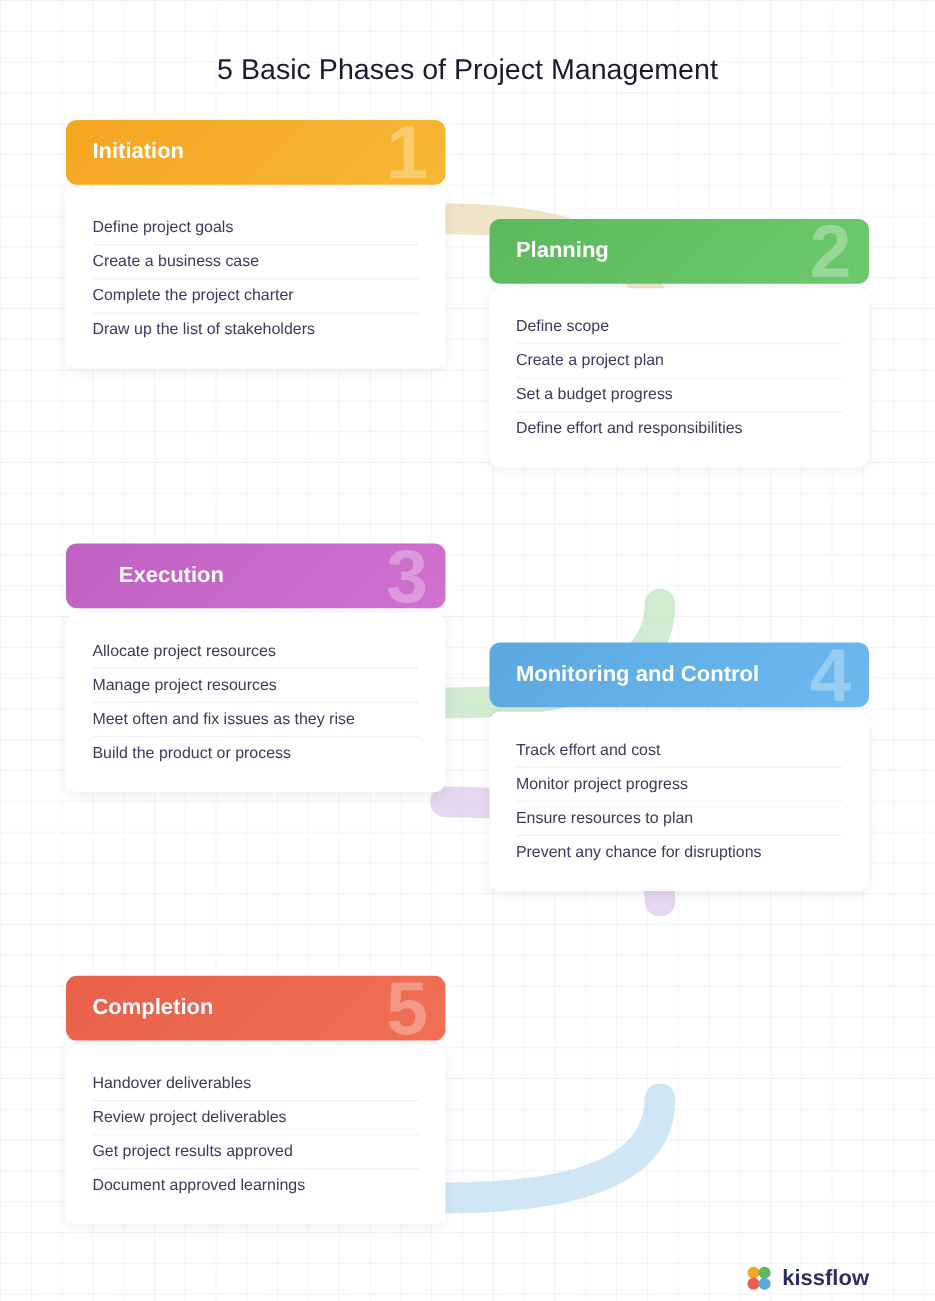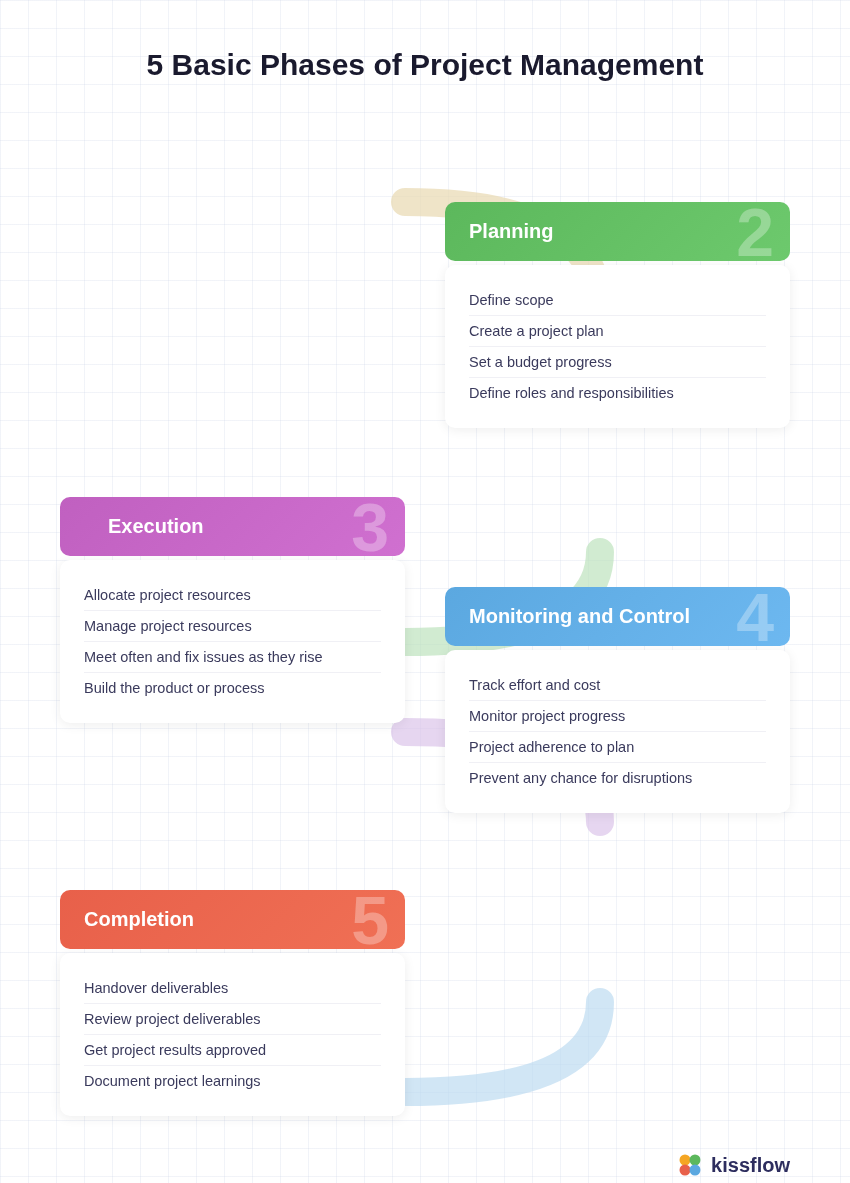--- a/index.html
+++ b/index.html
@@ -25,22 +25,22 @@
     }
 
     .content {
       position: relative;
       z-index: 1;
       padding: 0 60px;
     }
 
     .main-title {
       text-align: center;
-      font-size: 30px;
-      font-weight: 700;
+      font-size: 26px;
+      font-weight: 400;
       color: #1a1a2e;
       padding-top: 48px;
       padding-bottom: 30px;
     }
 
     .phase-header {
       border-radius: 10px;
       padding: 18px 24px;
       position: relative;
       overflow: hidden;
@@ -163,32 +163,46 @@
 
       <path d="M345,90 Q540,90 540,200" fill="none" stroke="#e8d9b0" stroke-width="28" stroke-linecap="round" opacity="0.7"></path>
 
       <path d="M540,440 Q540,530 345,530" fill="none" stroke="#b8e0b8" stroke-width="28" stroke-linecap="round" opacity="0.65"></path>
 
       <path d="M345,620 Q540,620 540,710" fill="none" stroke="#d8c0e8" stroke-width="28" stroke-linecap="round" opacity="0.65"></path>
 
       <path d="M540,890 Q540,980 345,980" fill="none" stroke="#b8d8f0" stroke-width="28" stroke-linecap="round" opacity="0.65"></path>
     </svg>
 
+    <div class="phase-section block-left" style="top: 0;">
+      <div class="phase-header header-yellow">
+        <span class="phase-title">Initiation</span>
+        <span class="phase-number">1</span>
+      </div>
+      <div class="phase-body">
+        <ul>
+          <li>Define project goals</li>
+          <li>Create a business case</li>
+          <li>Complete the project charter</li>
+          <li>Draw up the list of stakeholders</li>
+        </ul>
+      </div>
+    </div>
 
     <div class="phase-section block-right" style="top: 90px;">
       <div class="phase-header header-green">
         <span class="phase-title">Planning</span>
         <span class="phase-number">2</span>
       </div>
       <div class="phase-body">
         <ul>
           <li>Define scope</li>
           <li>Create a project plan</li>
           <li>Set a budget progress</li>
-          <li>Define roles and responsibilities</li>
+          <li>Define effort and responsibilities</li>
         </ul>
       </div>
     </div>
 
     <div class="phase-section block-left" style="top: 385px;">
       <div class="phase-header header-purple">
         <span class="phase-title">Execution</span>
         <span class="phase-number">3</span>
       </div>
       <div class="phase-body">
@@ -203,37 +217,37 @@
 
     <div class="phase-section block-right" style="top: 475px;">
       <div class="phase-header header-blue">
         <span class="phase-title">Monitoring and Control</span>
         <span class="phase-number">4</span>
       </div>
       <div class="phase-body">
         <ul>
           <li>Track effort and cost</li>
           <li>Monitor project progress</li>
-          <li>Project adherence to plan</li>
+          <li>Ensure resources to plan</li>
           <li>Prevent any chance for disruptions</li>
         </ul>
       </div>
     </div>
 
     <div class="phase-section block-left" style="top: 778px;">
       <div class="phase-header header-orange">
         <span class="phase-title">Completion</span>
         <span class="phase-number">5</span>
       </div>
       <div class="phase-body">
         <ul>
           <li>Handover deliverables</li>
           <li>Review project deliverables</li>
           <li>Get project results approved</li>
-          <li>Document project learnings</li>
+          <li>Document approved learnings</li>
         </ul>
       </div>
     </div>
 
   </div>
 </div>
 
 <div class="logo-container">
   <svg class="logo-icon" viewBox="0 0 26 26" xmlns="http://www.w3.org/2000/svg">
     <circle cx="8" cy="8" r="5.5" fill="#f5a623"></circle>

